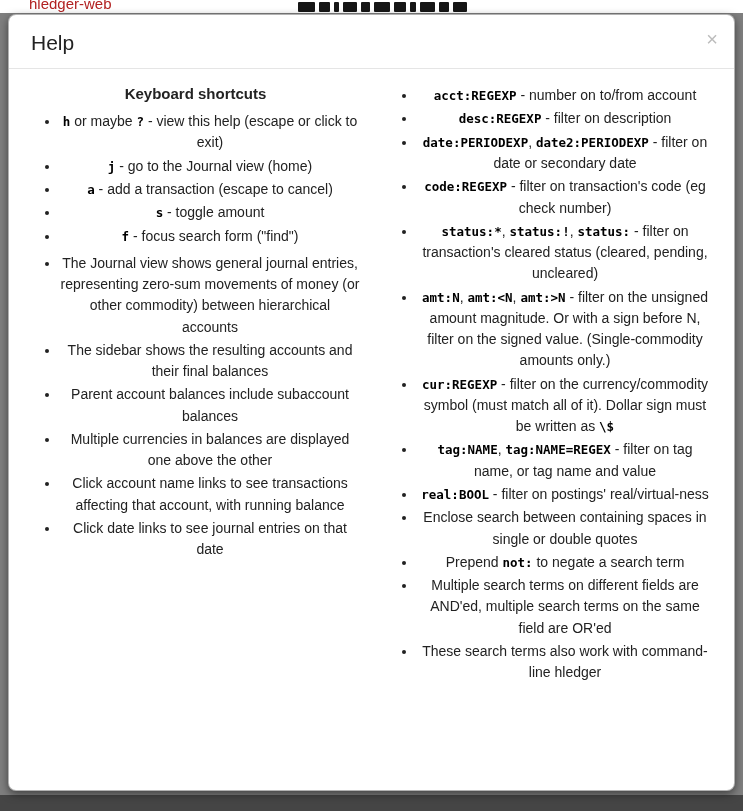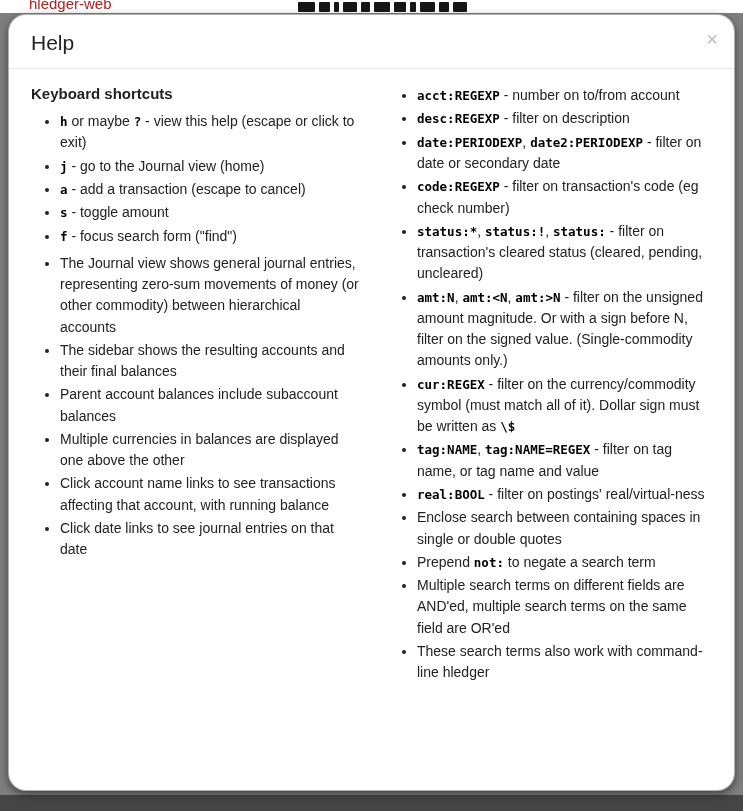--- a/index.html
+++ b/index.html
@@ -33,21 +33,21 @@
 
   
   .backdrop {
     position: absolute; left: 0; right: 0; top: 13px; bottom: 0;
     background: rgba(0,0,0,0.5);
   }
 
   
   .modal {
     position: absolute; left: 8px; top: 14px; width: 727px; height: 777px;
-    background: #fff; border-radius: 18px;
+    background: #fff; border-radius: 8px;
     border: 1px solid rgba(0,0,0,0.3);
     box-shadow: 0 3px 9px rgba(0,0,0,0.5);
     overflow: hidden;
   }
   .modal-header {
     position: relative;
     padding: 15px 15px 13px 22px;
     border-bottom: 1px solid #e5e5e5;
   }
   .modal-title {
@@ -56,20 +56,21 @@
   .close {
     position: absolute; top: 14px; right: 16px;
     background: none; border: none; cursor: pointer;
     font-size: 20px; line-height: 1; color: #bcbcbc;
     font-family: "Liberation Sans", sans-serif;
   }
 
   .modal-body {
     display: flex;
     padding: 16px 21px 20px 22px;
+    text-align: center;
   }
   .col { min-width: 0; }
   .col-left  { flex: 0 0 50%; padding-right: 12px; }
   .col-right { flex: 1 1 auto; padding-left: 16px; }
 
   .sec {
     font-size: 15px; font-weight: bold; color: #222;
     margin: 19px 0 9px 0;
   }
   .col .sec:first-child { margin-top: 0; }
@@ -130,21 +131,21 @@
         </ul>
     </div>
     <div class="col col-right">
       <ul>
           <li><span class="code">acct:REGEXP</span><span> - number on to/from account</span></li>
           <li><span class="code">desc:REGEXP</span><span> - filter on description</span></li>
           <li><span class="code">date:PERIODEXP</span><span>, </span><span class="code">date2:PERIODEXP</span><span> - filter on date or secondary date</span></li>
           <li><span class="code">code:REGEXP</span><span> - filter on transaction's code (eg check number)</span></li>
           <li><span class="code">status:*</span><span>, </span><span class="code">status:!</span><span>, </span><span class="code">status:</span><span> - filter on transaction's cleared status (cleared, pending, uncleared)</span></li>
           <li><span class="code">amt:N</span><span>, </span><span class="code">amt:&lt;N</span><span>, </span><span class="code">amt:&gt;N</span><span> - filter on the unsigned amount magnitude. Or with a sign before N, filter on the signed value. (Single-commodity amounts only.)</span></li>
-          <li><span class="code">cur:REGEX</span><span> - filter on the currency/commodity symbol (must match all of it). Dollar sign must be written as </span><span class="code">\$</span></li>
+          <li><span class="code">cur:REGEXP</span><span> - filter on the currency/commodity symbol (must match all of it). Dollar sign must be written as </span><span class="code">\$</span></li>
           <li><span class="code">tag:NAME</span><span>, </span><span class="code">tag:NAME=REGEX</span><span> - filter on tag name, or tag name and value</span></li>
           <li><span class="code">real:BOOL</span><span> - filter on postings' real/virtual-ness</span></li>
           <li><span>Enclose search between containing spaces in single or double quotes</span></li>
           <li><span>Prepend </span><span class="code">not:</span><span> to negate a search term</span></li>
           <li><span>Multiple search terms on different fields are AND'ed, multiple search terms on the same field are OR'ed</span></li>
           <li><span>These search terms also work with command-line hledger</span></li>
         </ul>
     </div>
   </div>
 </div>

